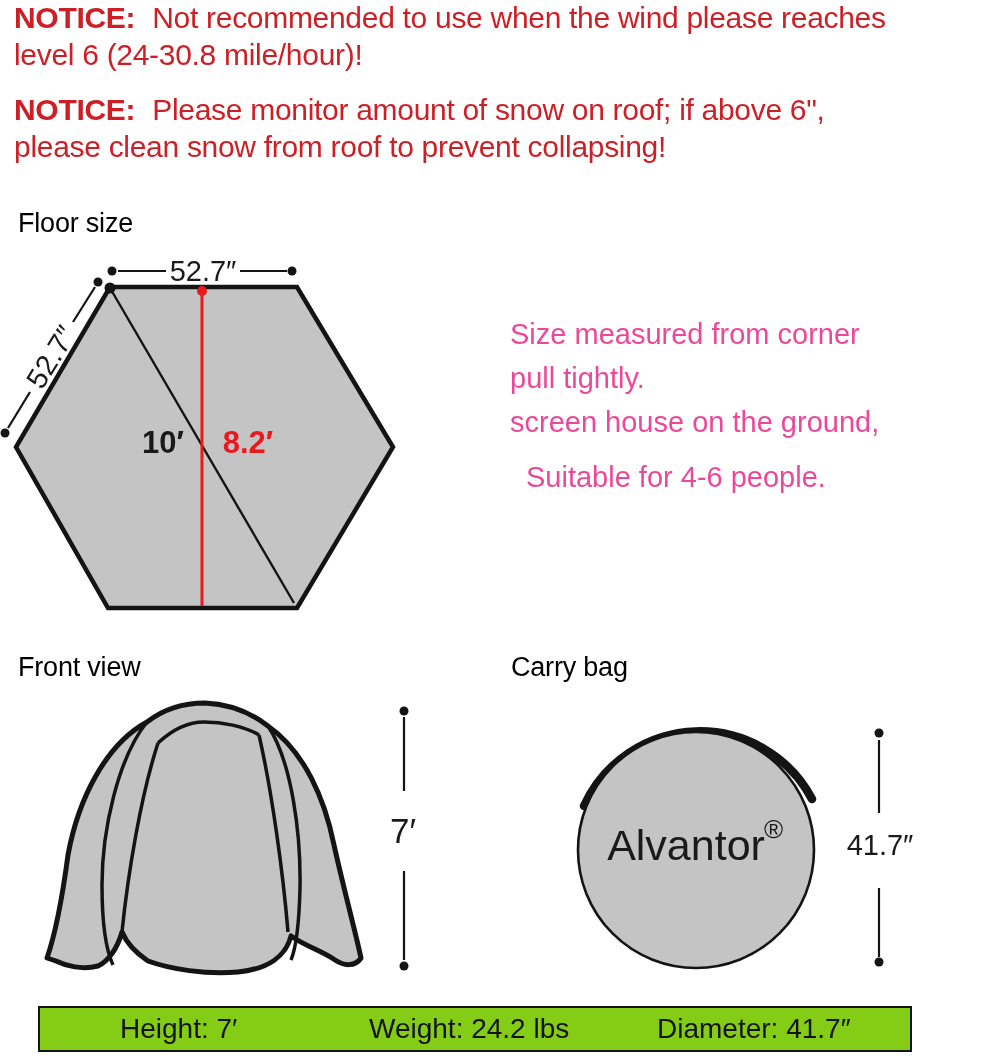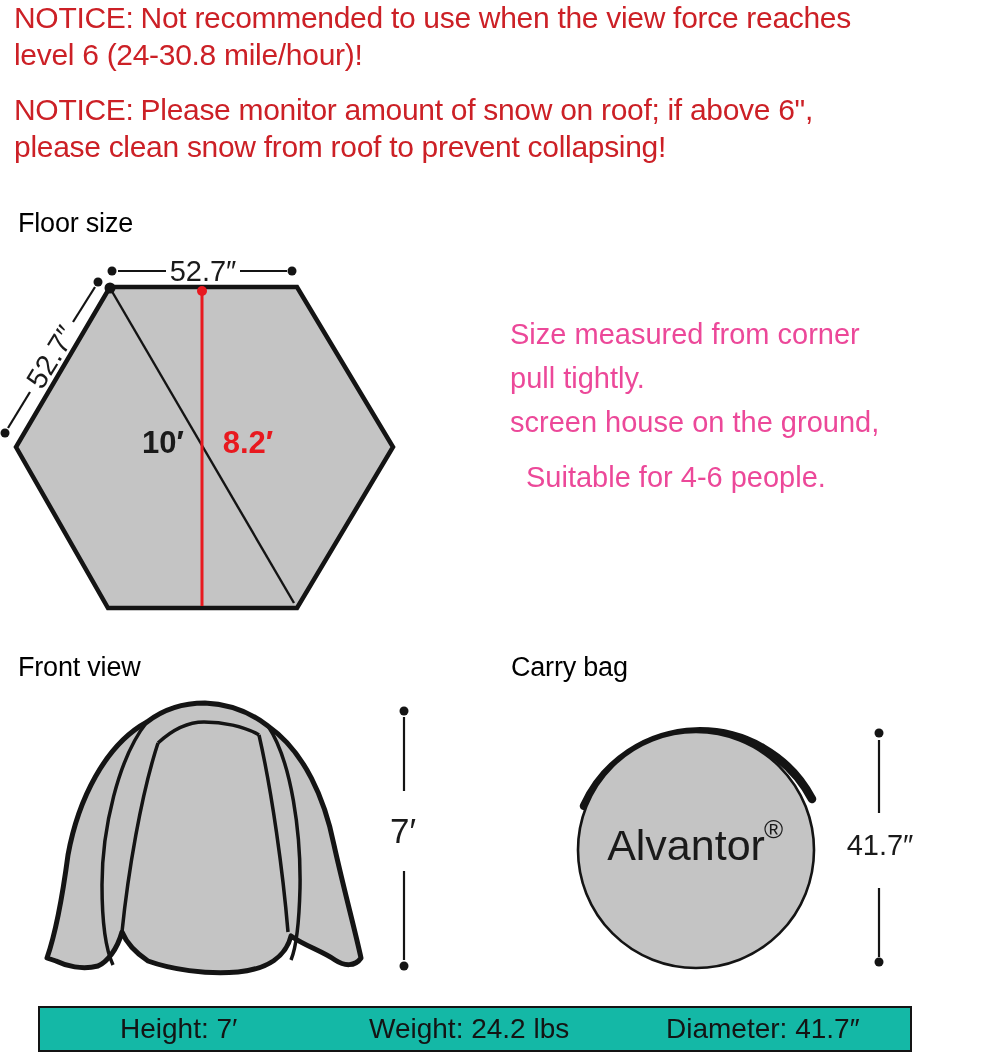--- a/index.html
+++ b/index.html
@@ -15,21 +15,21 @@
   
   .notice {
     position: absolute;
     left: 14px;
     width: 978px;
     font-size: 30px;
     line-height: 37px;
     color: #cc2026;
     letter-spacing: -0.3px;
   }
-  .notice .notice-label { font-weight: normal; margin-right: 7px; }
+  .notice .notice-label { font-weight: bold; margin-right: 17px; }
   
   .section-heading {
     position: absolute;
     font-size: 27px;
     font-weight: normal;
     color: #000000;
     letter-spacing: -0.2px;
   }
   
   .desc-block {
@@ -51,42 +51,42 @@
   .svg-label-bold { font-weight: bold; font-size: 31px; }
   .svg-red { fill: #e8191f; }
   
   .specs-bar {
     position: absolute;
     left: 38px;
     top: 1006px;
     width: 874px;
     height: 46px;
     border: 2.5px solid #141414;
-    background: #14b8a6;
+    background: #84cc16;
   }
   .specs-bar span {
     position: absolute;
     top: 0;
     height: 41px;
     line-height: 41px;
     font-size: 28px;
     color: #141414;
     white-space: nowrap;
   }
   .spec-height   { left: 80px; }
   .spec-weight   { left: 329px; }
-  .spec-diameter { left: 617px; margin-left: 9px; }
+  .spec-diameter { left: 617px; }
 </style>
 </head>
 <body>
 
 <div class="canvas">
 
   <p class="notice" style="top:-1px">
-    <span class="notice-label">NOTICE:</span><span>Not recommended to use when the view force reaches</span><br>
+    <span class="notice-label">NOTICE:</span><span>Not recommended to use when the wind please reaches</span><br>
     <span>level 6 (24-30.8 mile/hour)!</span>
   </p>
 
   <p class="notice" style="top:91px">
     <span class="notice-label">NOTICE:</span><span>Please monitor amount of snow on roof; if above 6",</span><br>
     <span>please clean snow from roof to prevent collapsing!</span>
   </p>
 
   <div class="section-heading" style="left:18px; top:208px">Floor size</div>
 

